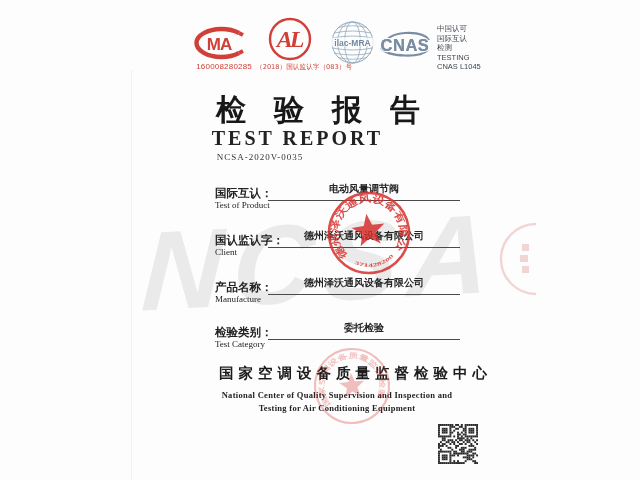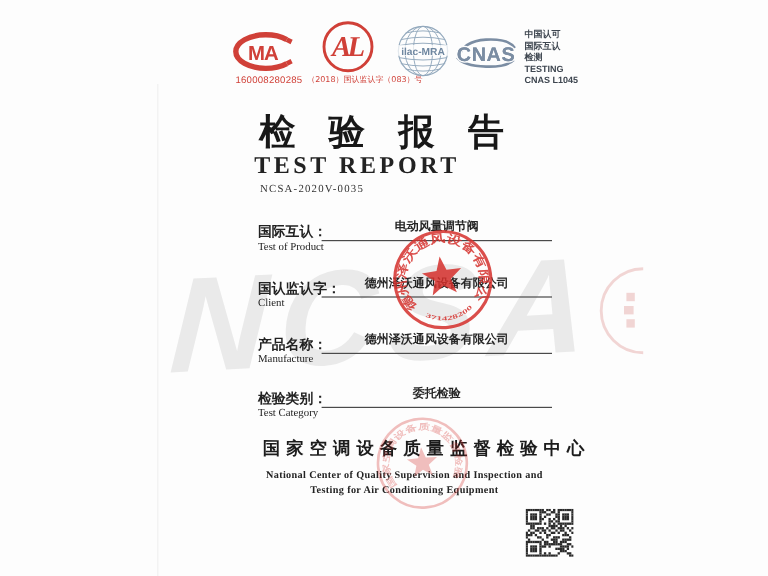--- a/index.html
+++ b/index.html
@@ -14,21 +14,21 @@
              color:rgba(110,110,110,0.13);transform:rotate(-3deg) skewX(-6deg);z-index:1;
              user-select:none;}
 
   
   .logo-row{z-index:2;}
   .cma-number{left:188px;top:62px;width:64px;text-align:right;font-size:8px;color:#d04038;
               font-family:"Liberation Sans",sans-serif;letter-spacing:0.2px;}
   .cal-caption{left:256px;top:62px;width:104px;font-size:7px;color:#d04038;white-space:nowrap;
                font-family:"DejaVu Sans",sans-serif;transform-origin:left top;transform:scale(0.95);}
   .accred{left:437px;top:24px;width:70px;font-family:"Liberation Sans","DejaVu Sans",sans-serif;
-          font-size:7.5px;font-weight:bold;color:#3e4650;line-height:9.6px;}
+          font-size:7.5px;font-weight:normal;color:#3e4650;line-height:9.6px;}
 
   
   .title-zh{left:0;top:90px;width:640px;text-align:center;font-size:30px;font-weight:bold;
             letter-spacing:28px;padding-left:24px;box-sizing:border-box;color:#181818;z-index:2;}
   .title-en{left:0;top:127px;width:581px;text-align:center;font-size:20px;font-weight:600;
             letter-spacing:3px;padding-left:14px;box-sizing:border-box;color:#222;z-index:2;}
   .report-no{left:0;top:152px;width:508px;text-align:center;font-size:9px;letter-spacing:1px;
              padding-left:12px;box-sizing:border-box;color:#333;z-index:2;}
 
   

